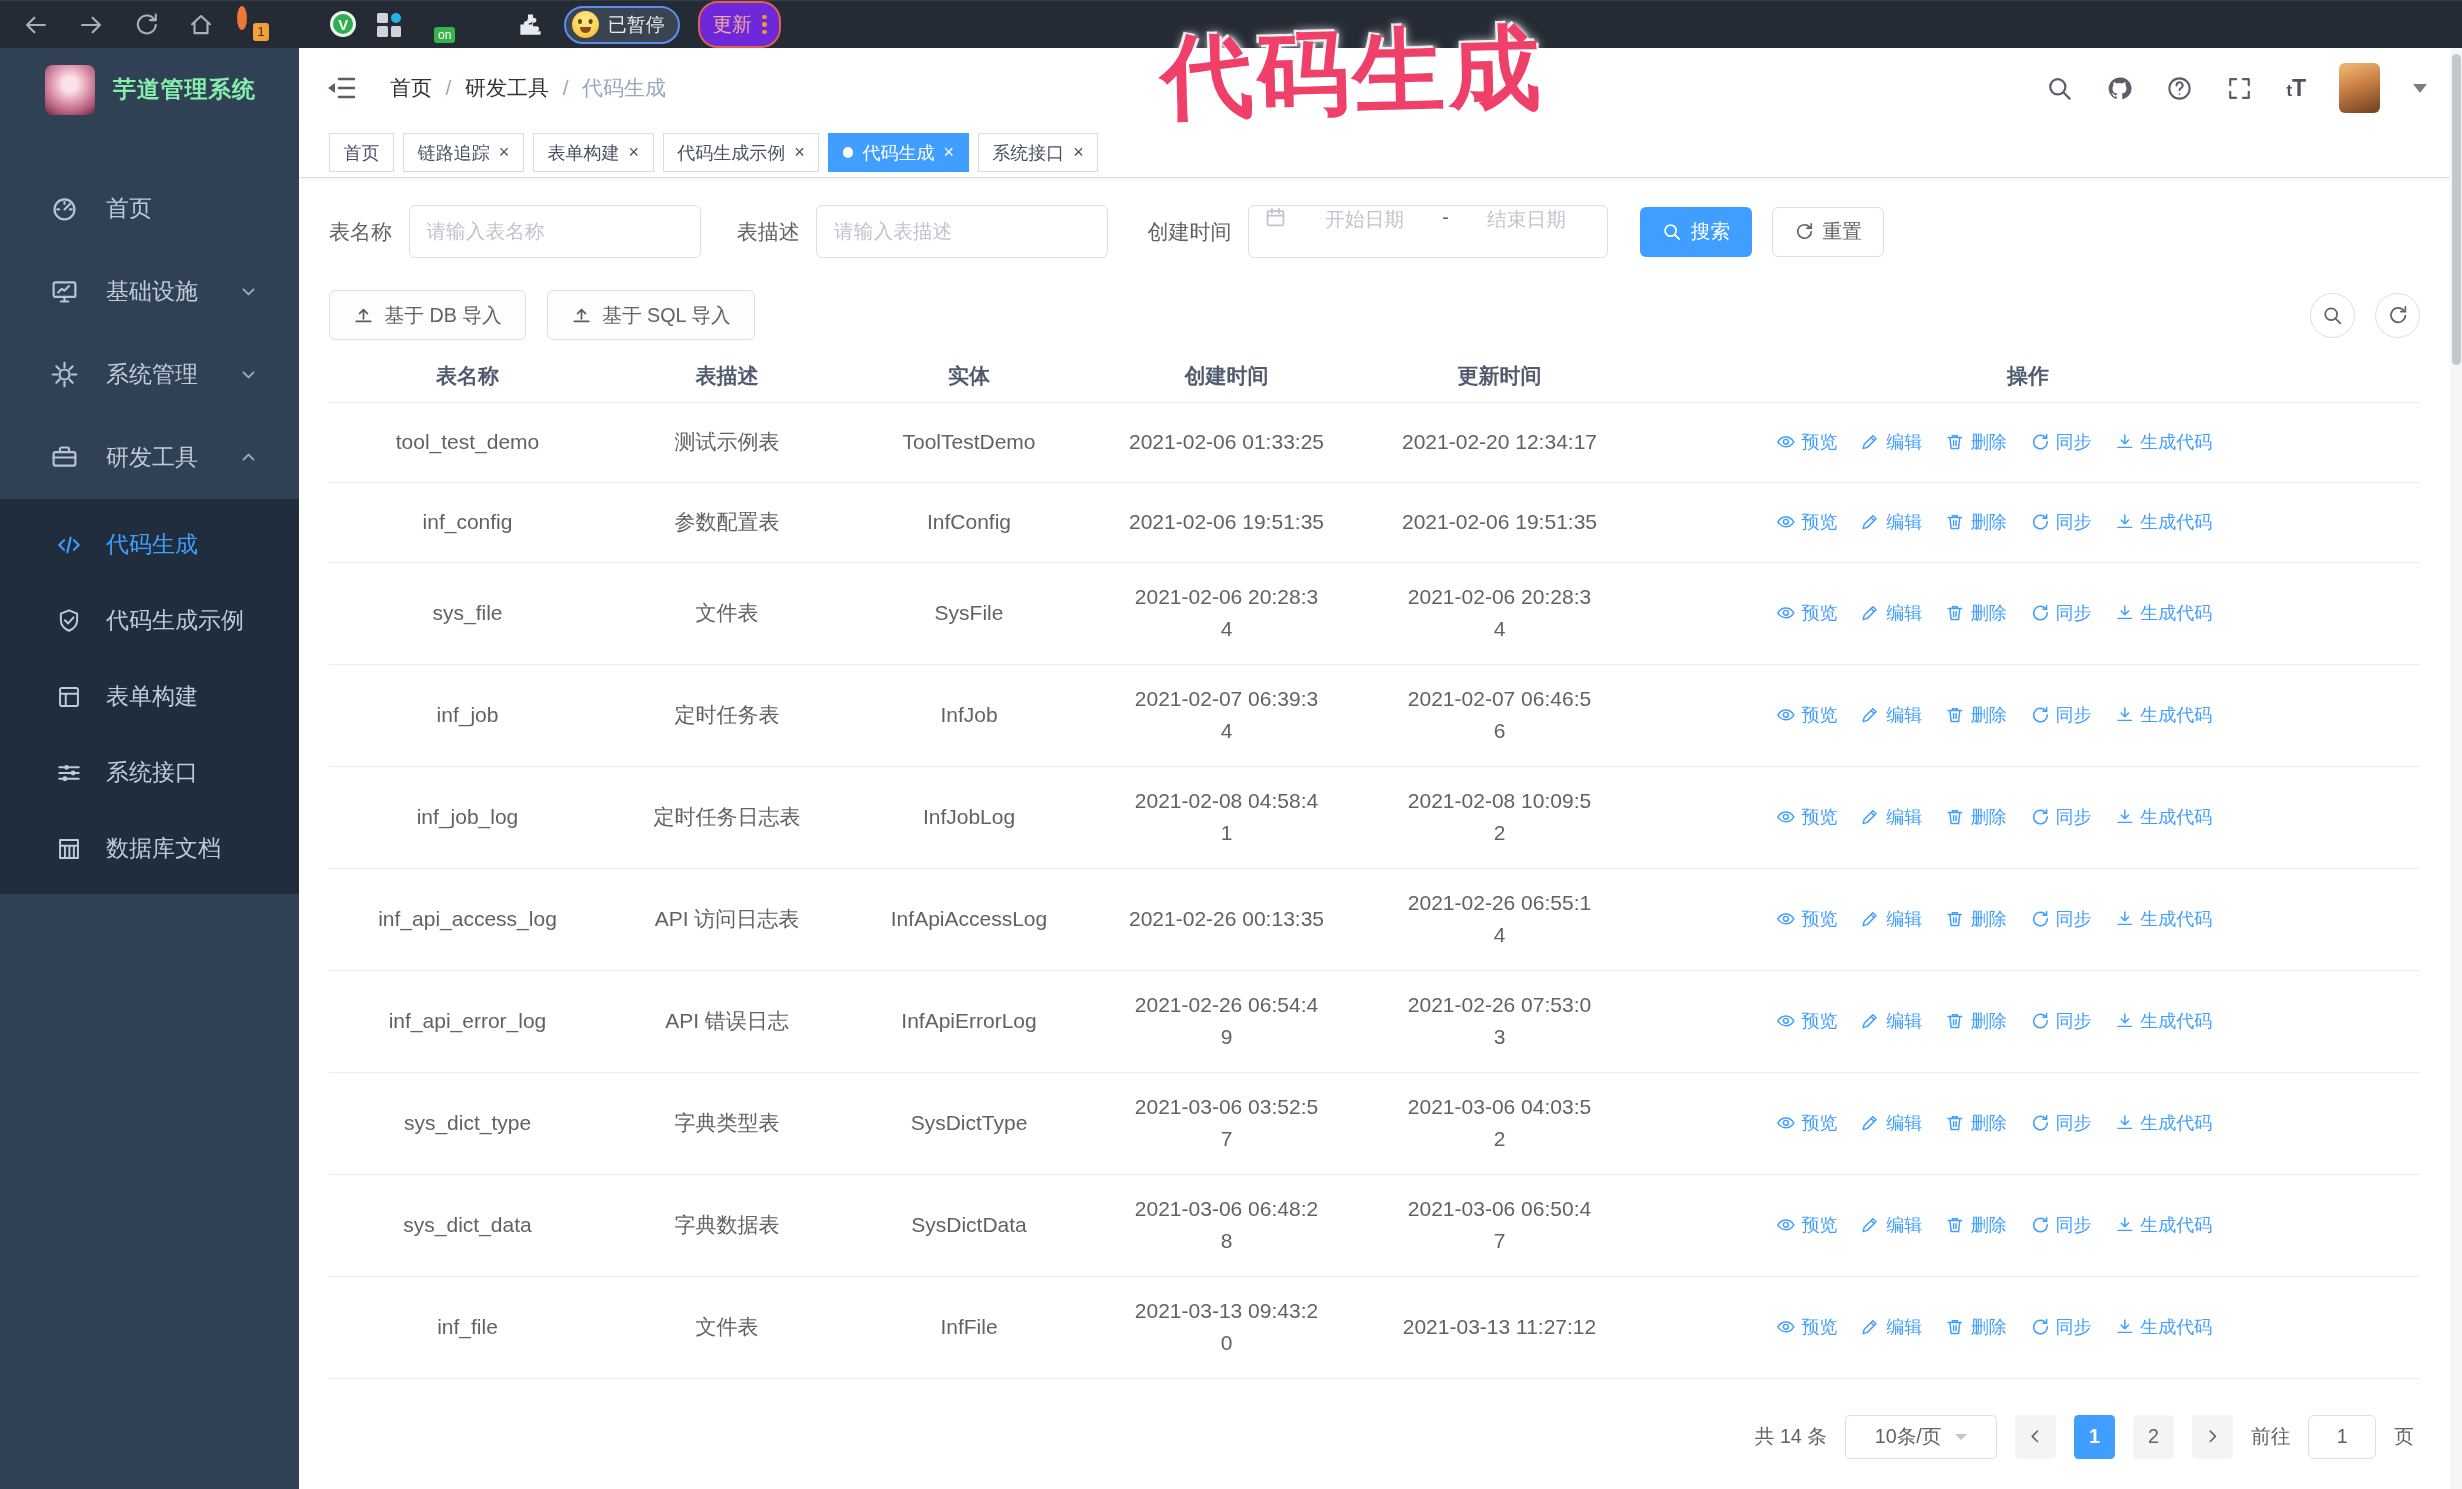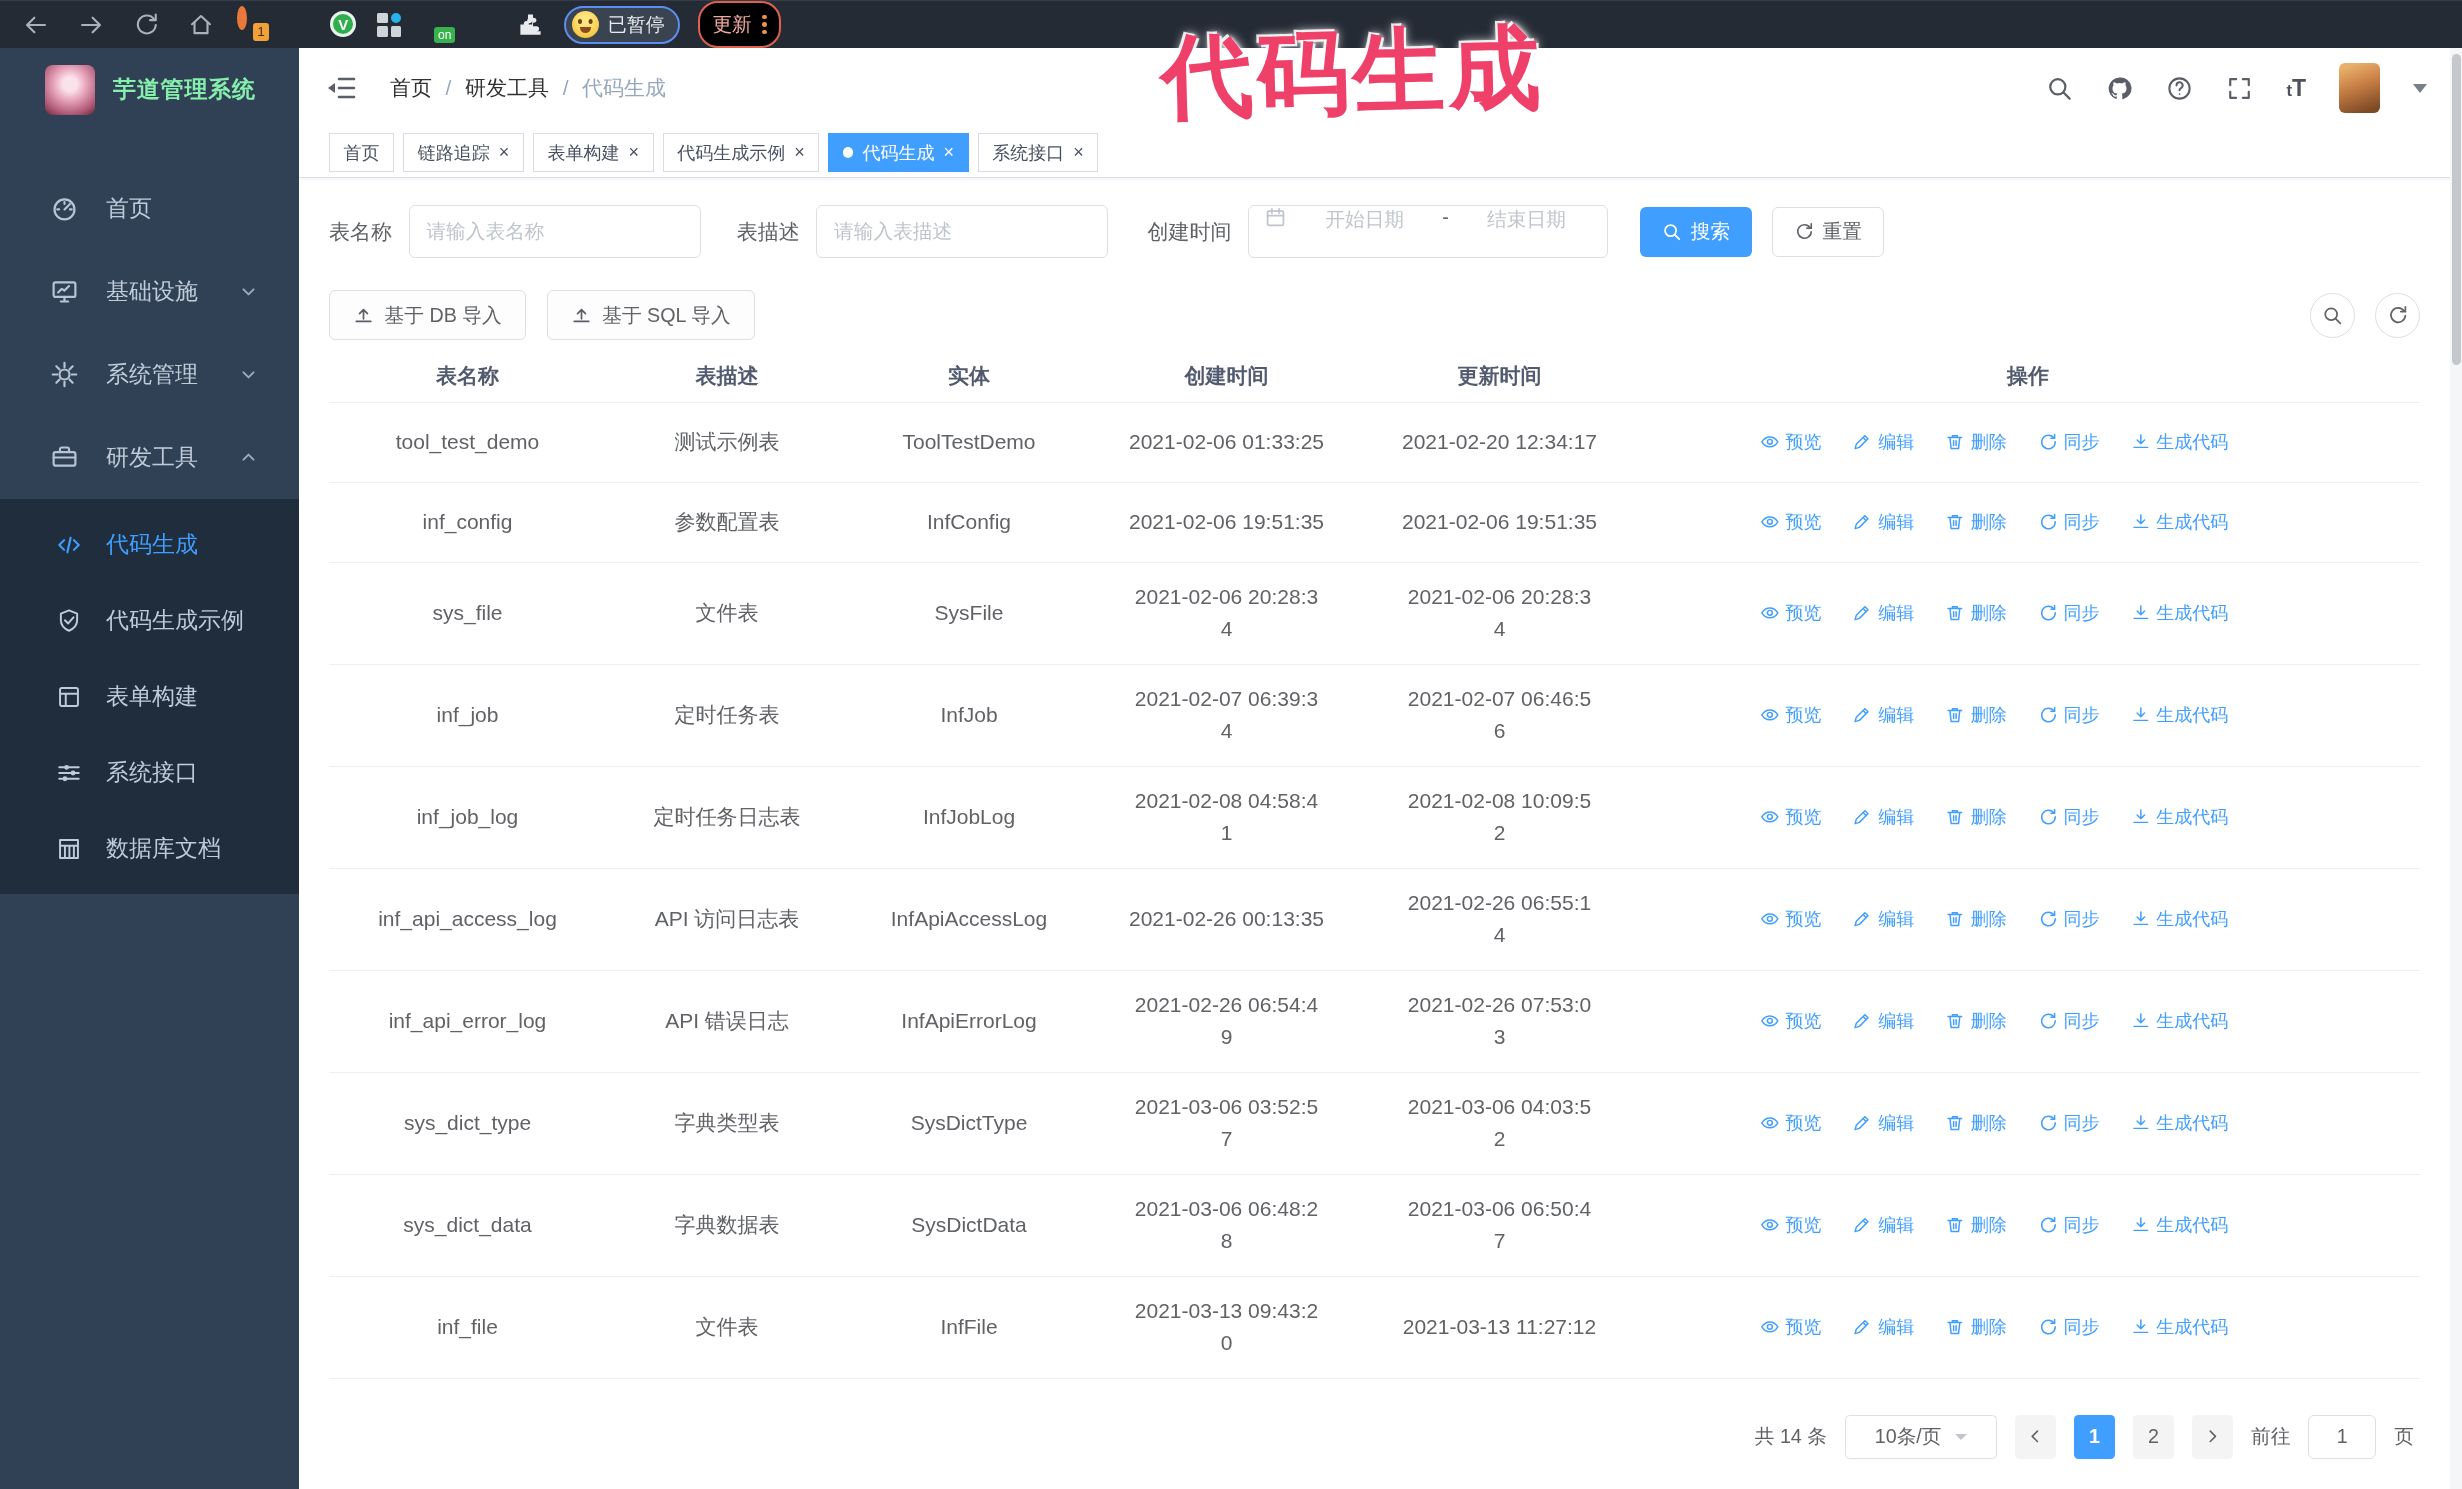--- a/index.html
+++ b/index.html
@@ -29,21 +29,21 @@
   .ext-grid i.cy { background:#27b3e8; border-radius:50%; }
   .ext-dark { width:26px; height:19.7px; background:#3a4049; border-radius:3px; margin-top:1.5px; }
   .ext-on { position:absolute; right:-4.5px; bottom:-4.5px; background:#37b24d; color:#fff; font-size:12px; border-radius:3px; padding:0.8px 3.8px; }
   .ext-blob { width:24px; height:24px; background:#7cb342; border-radius:50% 50% 40% 60%; margin:1.5px; }
   .ext-puzzle { color:#e8eaed; }
   .profile-pill { margin-left:19.7px; height:38px; border:2.3px solid #5b8ef0; background:#3a4350; border-radius:21px; display:flex; align-items:center; gap:9px; padding:0 13.6px 0 6px; }
   .emoji-face { width:27px; height:27px; border-radius:50%; background:radial-gradient(circle at 50% 35%, #ffe680 20%, #f7c948 70%, #e0a92e); position:relative; }
   .emoji-face:before { content:""; position:absolute; left:6px; top:8.3px; width:4.5px; height:4.5px; border-radius:50%; background:#6b4413; box-shadow:10.6px 0 0 #6b4413; }
   .emoji-face:after { content:""; position:absolute; left:8.3px; top:16px; width:10.6px; height:6px; border-radius:0 0 7.6px 7.6px; background:#8a4a1f; }
   .profile-pill .ptext { color:#e8eaed; font-size:19px; }
-  .update-pill { margin-left:18px; height:47px; border:2.3px solid #e0604e; background:#000000; border-radius:19.7px; display:flex; align-items:center; gap:10.6px; padding:0 12px; }
+  .update-pill { margin-left:18px; height:47px; border:2.3px solid #e0604e; background:#6d28d9; border-radius:19.7px; display:flex; align-items:center; gap:10.6px; padding:0 12px; }
   .update-pill .utext { color:#f0a9a0; font-size:19.7px; }
   .update-pill .dots { display:flex; flex-direction:column; gap:3px; }
   .update-pill .dots i { width:4.5px; height:4.5px; border-radius:50%; background:#ef9340; }
 
   
   .page { position:absolute; top:48px; left:0; right:0; bottom:0; display:flex; }
   .sidebar { width:299px; background:#304156; color:#bfcbd9; flex:none; }
   .logo-row { height:83px; display:flex; align-items:center; padding-left:45px; gap:18px; }
   .logo-img { width:50px; height:50px; border-radius:7.6px; background:radial-gradient(circle at 50% 38%, #f9e2ea 18%, #e8a7bd 40%, #b05a76 75%, #5e2738); }
   .logo-title { font-size:23px; font-weight:700; color:#86efac; letter-spacing:0.8px; }
@@ -99,21 +99,21 @@
   .circle-btn { width:45px; height:45px; border:1.5px solid #dcdfe6; border-radius:50%; display:flex; align-items:center; justify-content:center; color:#606266; background:#fff; cursor:pointer; }
   .circle-btn svg { width:21px; height:21px; }
 
   
   .table { margin-top:10.6px; }
   .thead, .trow { display:grid; grid-template-columns:277px 242px 242px 273px 273px 1fr; align-items:center; text-align:center; }
   .thead { height:52px; font-size:21px; font-weight:700; color:#515a6e; border-bottom:1.5px solid #ebeef5; }
   .trow { min-height:80px; font-size:21px; color:#606266; border-bottom:1.5px solid #ebeef5; }
   .trow.tall { min-height:102px; }
   .dt { white-space:pre-line; line-height:1.55; display:inline-block; }
-  .td-actions { display:flex; justify-content:center; align-items:center; gap:31px; padding-right:68px; }
+  .td-actions { display:flex; justify-content:center; align-items:center; gap:23px; padding-right:68px; }
   .act { display:flex; align-items:center; gap:6px; color:#409eff; font-size:18px; text-decoration:none; cursor:pointer; white-space:nowrap; }
   .act svg { width:19.7px; height:19.7px; }
 
   
   .pagination { margin-top:36px; display:flex; align-items:center; justify-content:flex-end; gap:18px; font-size:19.7px; color:#606266; padding-right:6px; padding-bottom:23px; }
   .psel { width:152px; height:44px; border:1.5px solid #dcdfe6; border-radius:4.5px; display:flex; align-items:center; justify-content:center; gap:13.6px; color:#606266; cursor:pointer; }
   .psel .pcaret { width:0; height:0; border-left:6px solid transparent; border-right:6px solid transparent; border-top:6.8px solid #c0c4cc; }
   .pbtn { min-width:41px; height:44px; background:#f4f4f5; border-radius:4.5px; display:flex; align-items:center; justify-content:center; color:#606266; cursor:pointer; }
   .pbtn svg { width:16.7px; height:16.7px; }
   .pbtn.is-active { background:#409eff; color:#fff; font-weight:700; }

